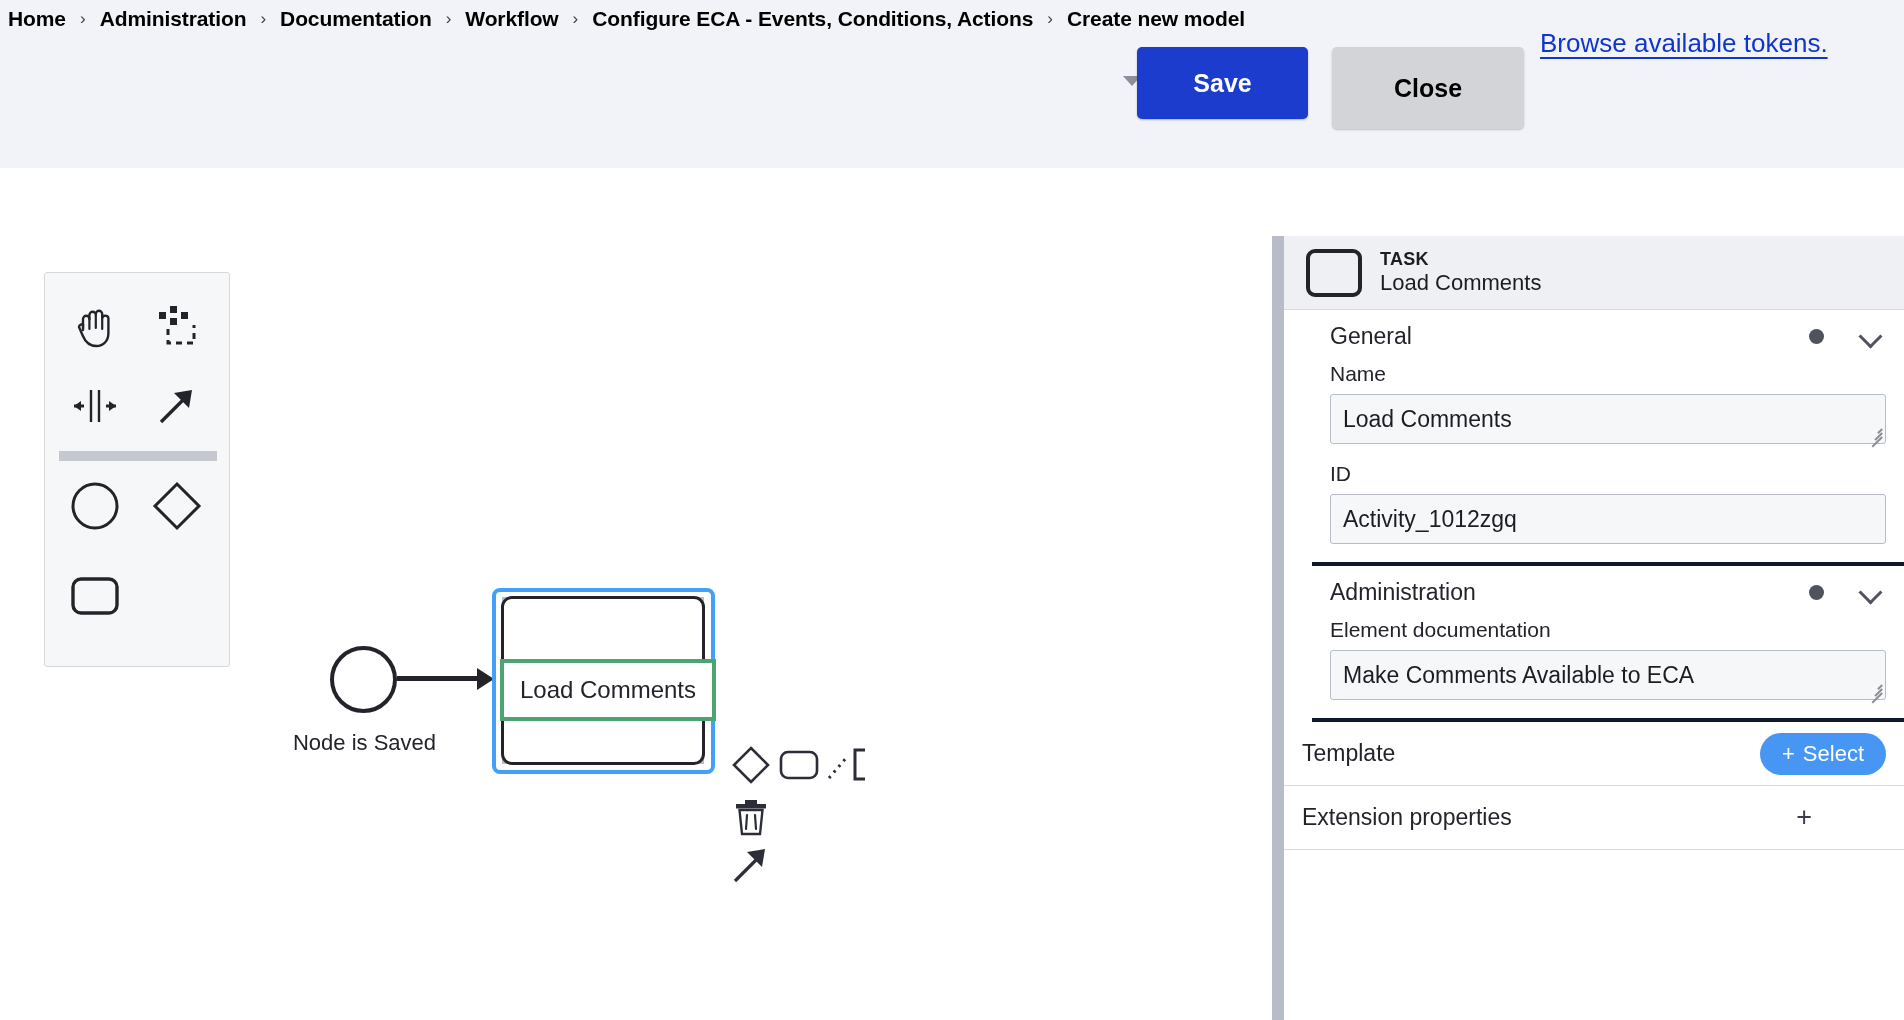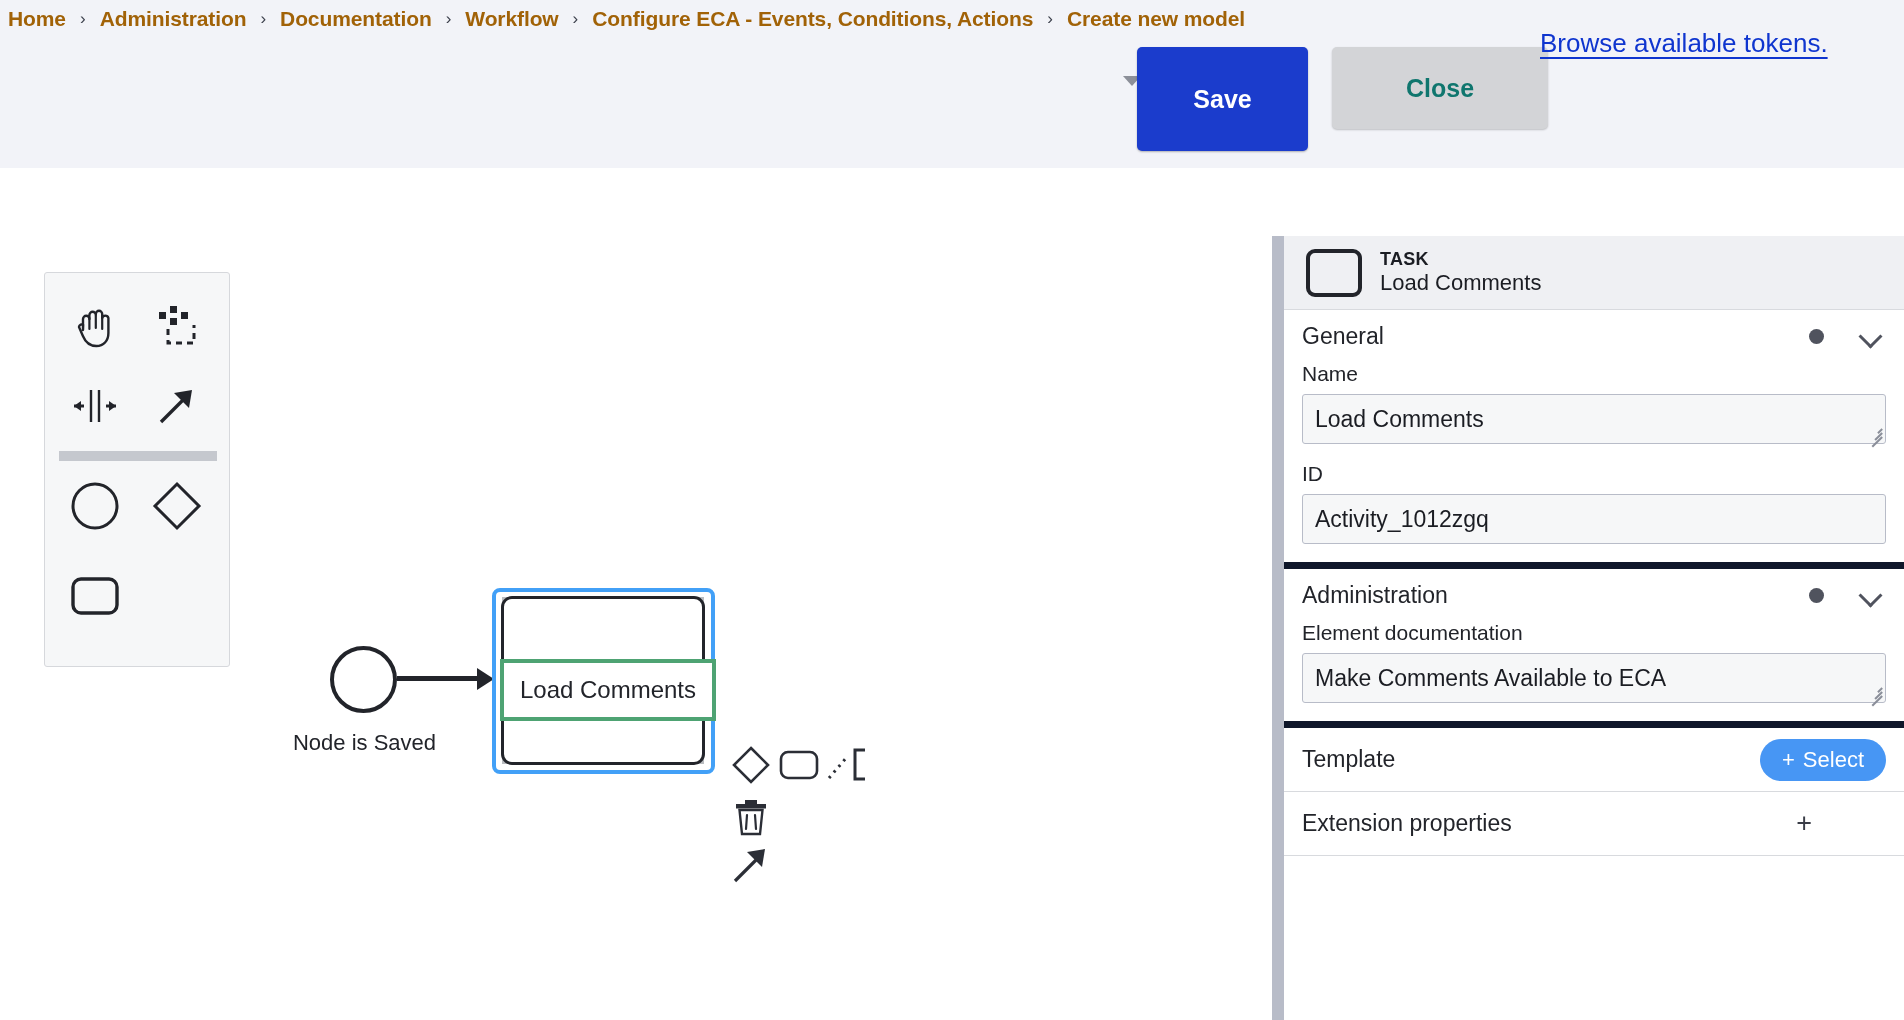--- a/index.html
+++ b/index.html
@@ -27,21 +27,21 @@
     position: absolute;
     left: 8px; top: 2px;
     display: flex;
     align-items: center;
     height: 34px;
     white-space: nowrap;
   }
   .crumb {
     font-size: 21px;
     font-weight: bold;
-    color: #a16207;
+    color: #000000;
     letter-spacing: -0.1px;
   }
   .crumb-sep {
     font-size: 17px;
     color: #3d414d;
     margin: 0 14px;
     font-weight: normal;
   }
   .page-title {
     position: absolute;
@@ -66,30 +66,30 @@
     border: none;
     border-radius: 5px;
     font-family: "Liberation Sans", sans-serif;
     font-size: 25px;
     font-weight: bold;
     cursor: pointer;
     padding: 0;
   }
   .btn-save {
     left: 1137px; top: 47px;
-    width: 171px; height: 104px;
+    width: 171px; height: 72px;
     background: #1b3ccc;
     color: #ffffff;
     box-shadow: 0 1px 2px rgba(0,0,0,0.28);
   }
   .btn-close {
     left: 1332px; top: 47px;
-    width: 216px; height: 82px;
+    width: 192px; height: 82px;
     background: #d3d4d7;
-    color: #0f766e;
+    color: #000000;
     box-shadow: 0 1px 2px rgba(0,0,0,0.22);
   }
   .tokens-link {
     position: absolute;
     left: 1540px; top: 28px;
     font-size: 26px;
     color: #0f35cf;
     text-decoration: underline;
     text-underline-offset: 5px;
     text-decoration-thickness: 2px;
@@ -268,21 +268,21 @@
     font-size: 18px;
     font-weight: bold;
     letter-spacing: 0.3px;
     color: #1b1d23;
   }
   .props-name {
     font-size: 22px;
     color: #1b1d23;
   }
 
-  .group { border-bottom: 7px solid #0f172a; }
+  .group { border-bottom: 4px solid #0f172a; margin-left: 28px; }
   .group-head {
     height: 52px;
     display: flex;
     align-items: center;
     padding: 0 18px 0 18px;
     cursor: pointer;
   }
   .group-title {
     font-size: 23px;
     color: #22242a;

